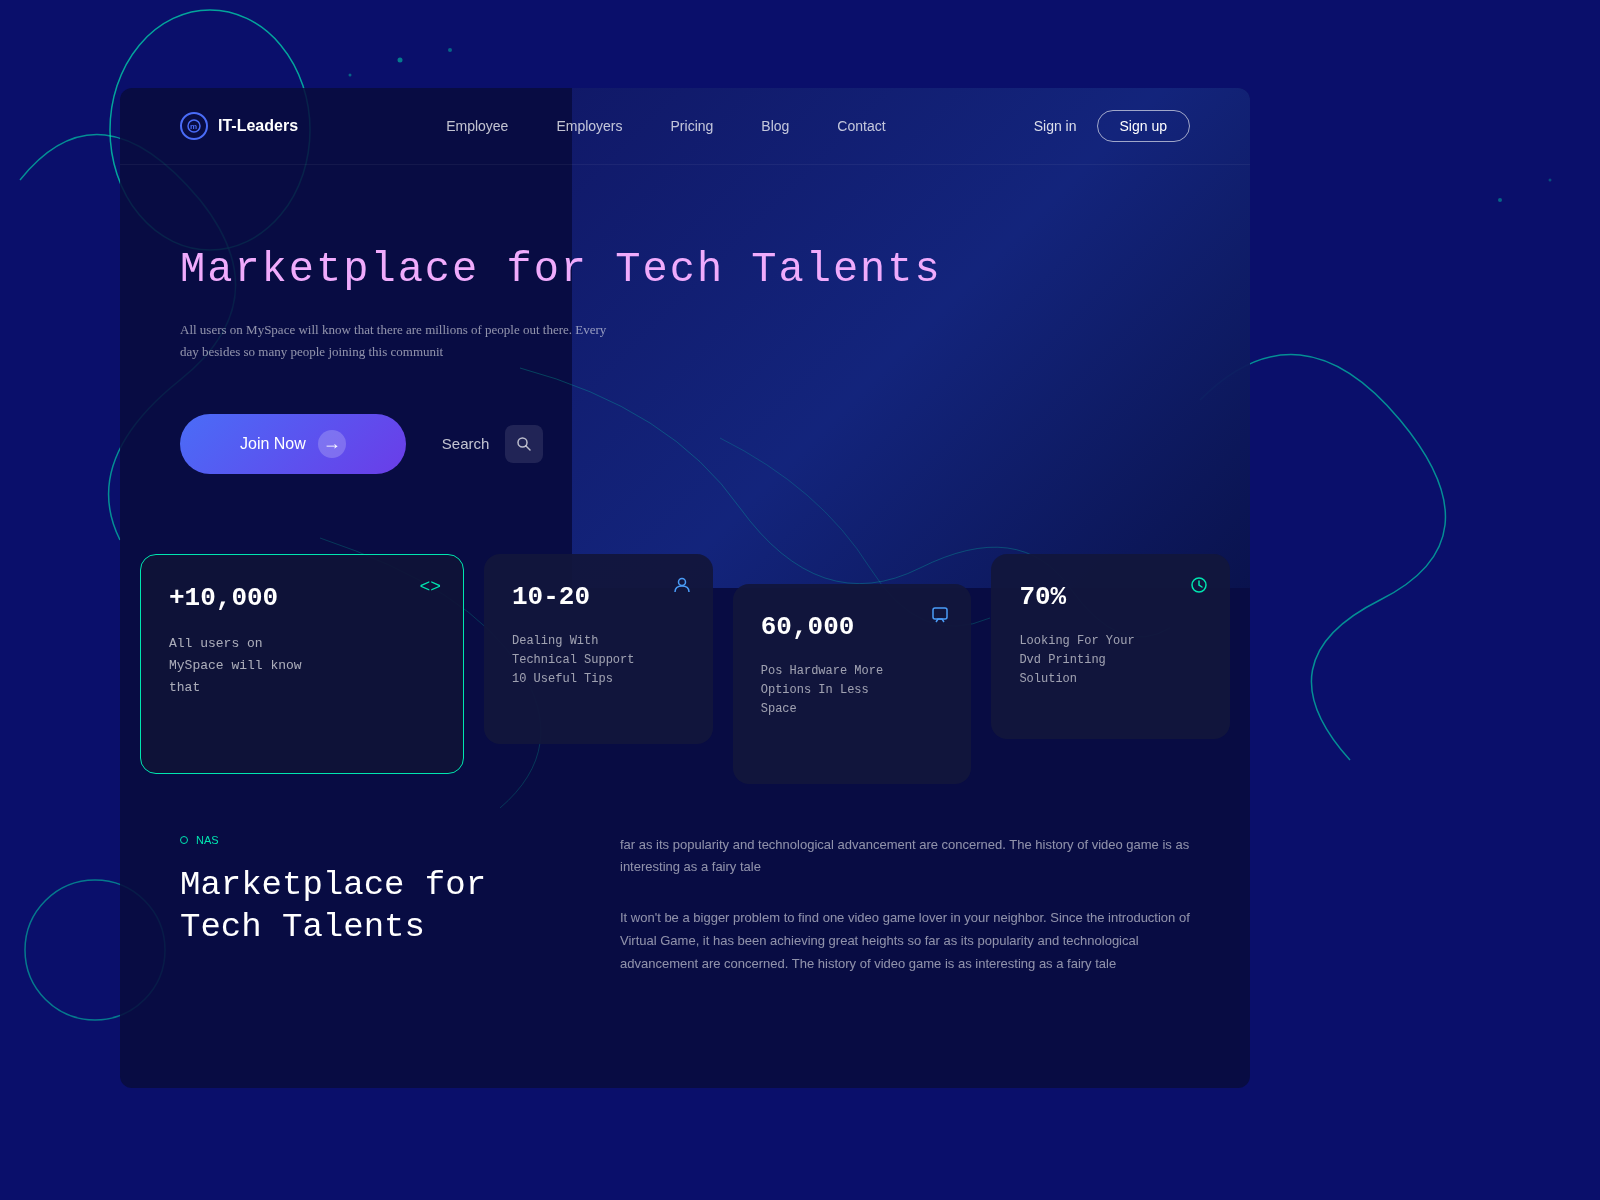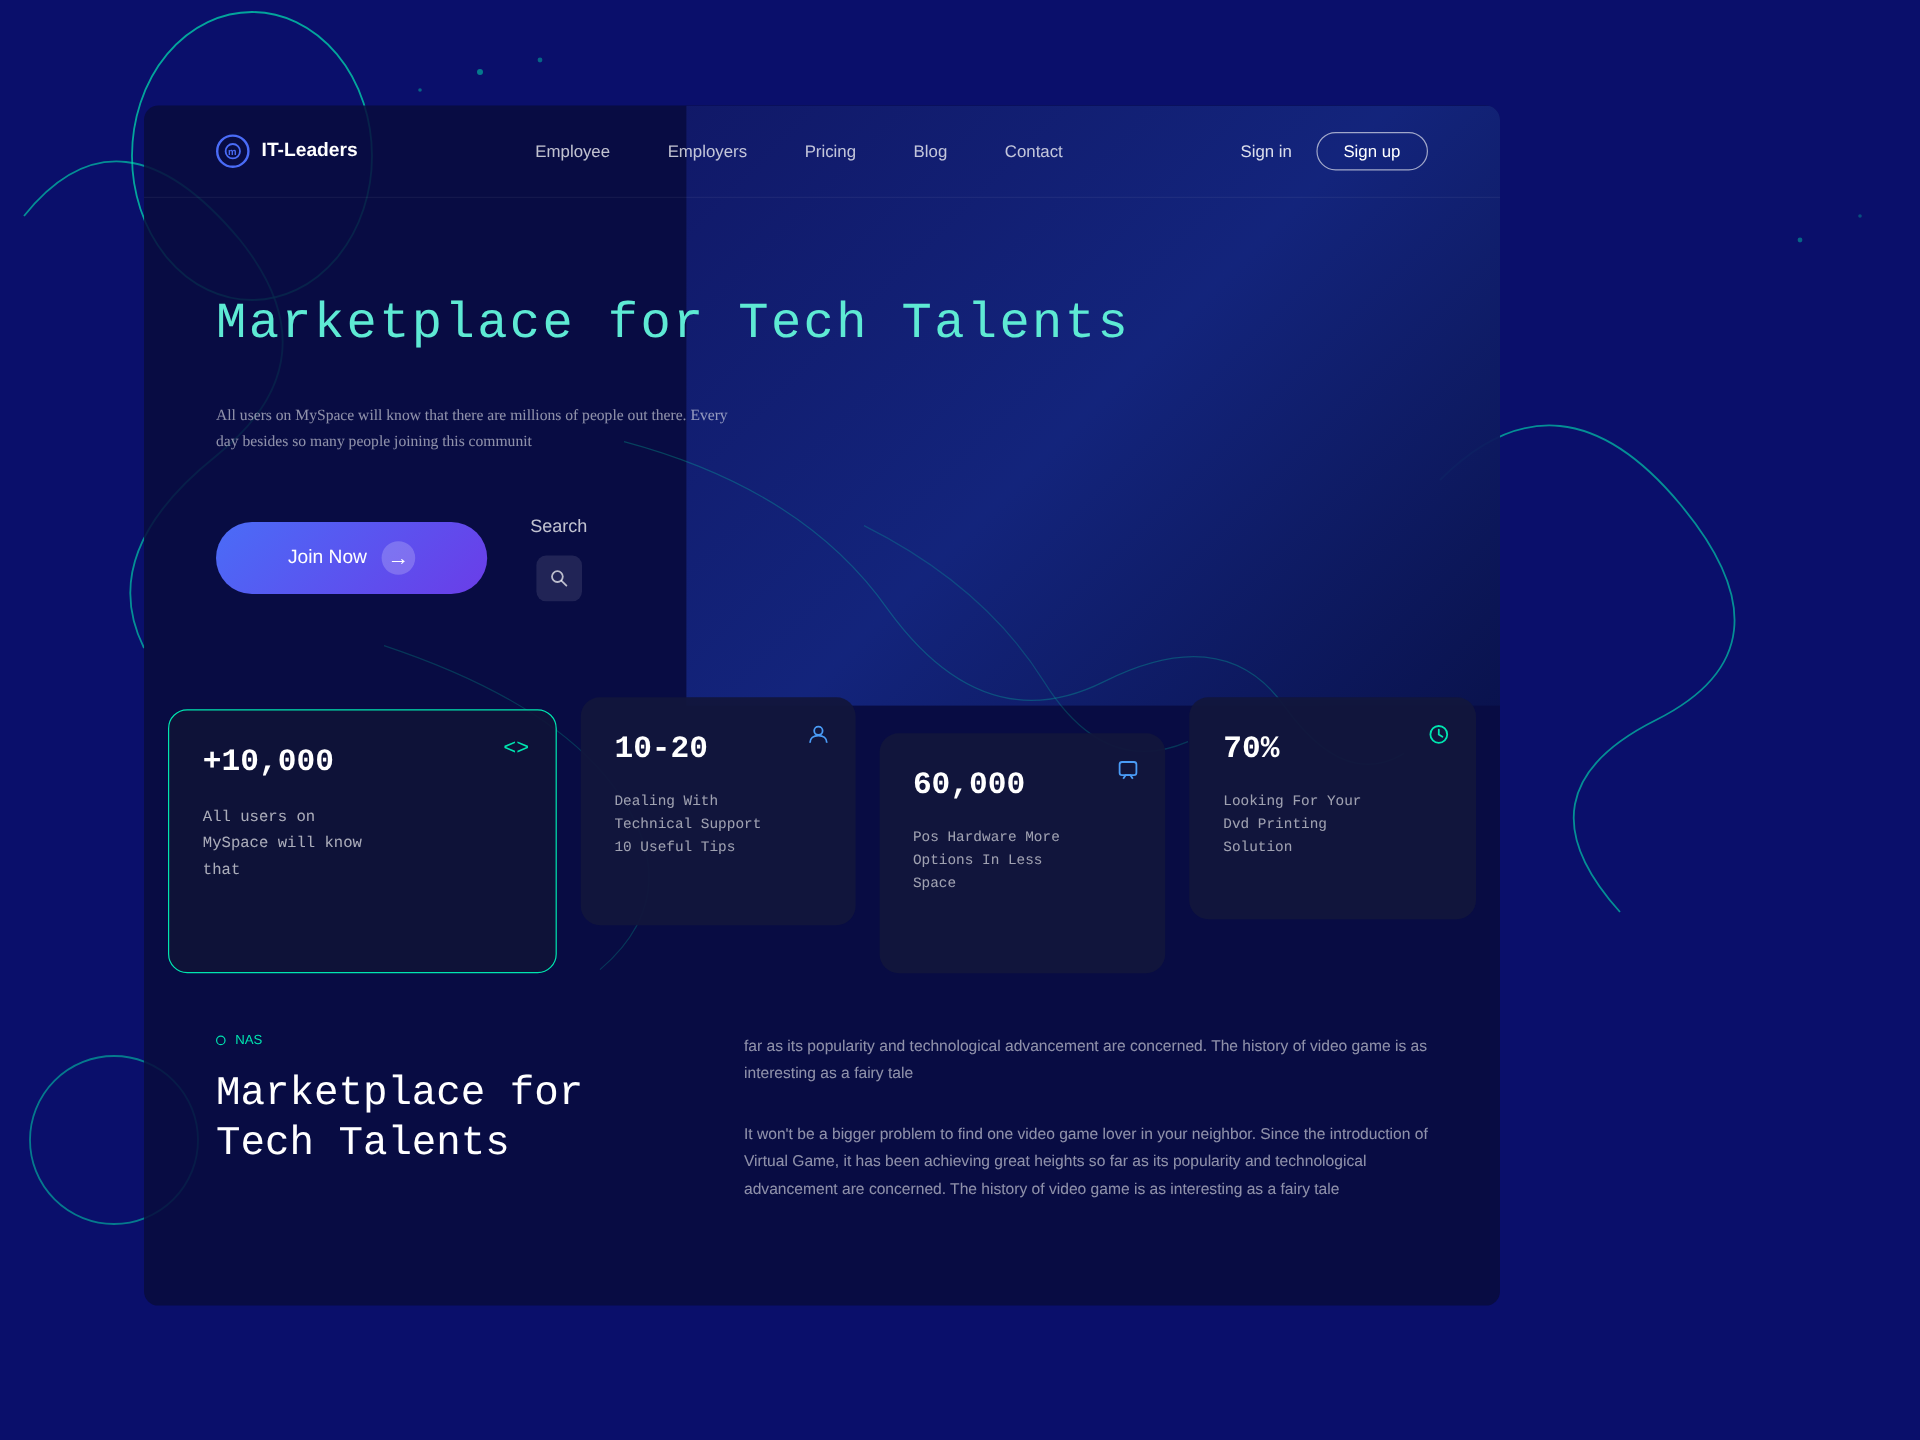--- a/index.html
+++ b/index.html
@@ -119,25 +119,25 @@
 
     
     .hero-section {
       position: relative;
       z-index: 5;
       padding: 80px 60px 60px 60px;
     }
 
     .hero-title {
       font-size: 42px;
-      color: #5eead4;
+      color: #f0abfc;
       font-weight: 400;
       letter-spacing: 2px;
       line-height: 1.2;
-      margin-bottom: 40px;
+      margin-bottom: 24px;
       font-family: 'Courier New', Courier, monospace;
     }
 
     .hero-subtitle {
       color: rgba(255,255,255,0.55);
       font-size: 13px;
       line-height: 1.7;
       max-width: 440px;
       margin-bottom: 50px;
       font-family: Liberation Serif, serif;
@@ -175,21 +175,20 @@
       justify-content: center;
     }
 
     .search-area {
       display: flex;
       align-items: center;
       gap: 16px;
       color: rgba(255,255,255,0.75);
       font-size: 15px;
       font-family: Arial, sans-serif;
-      flex-direction: column;
     }
 
     .search-btn-icon {
       width: 38px;
       height: 38px;
       background: rgba(255,255,255,0.1);
       border-radius: 8px;
       display: flex;
       align-items: center;
       justify-content: center;
@@ -213,21 +212,20 @@
       background: rgba(15, 20, 55, 0.92);
       border-radius: 16px;
       padding: 28px;
       position: relative;
     }
 
     .card-1 {
       width: 326px;
       min-height: 220px;
       border: 1.5px solid #00e5b0;
-      margin-top: 10px;
     }
 
     .card-2 {
       width: 230px;
       min-height: 190px;
       background: rgba(18, 22, 60, 0.95);
     }
 
     .card-3 {
       width: 240px;

